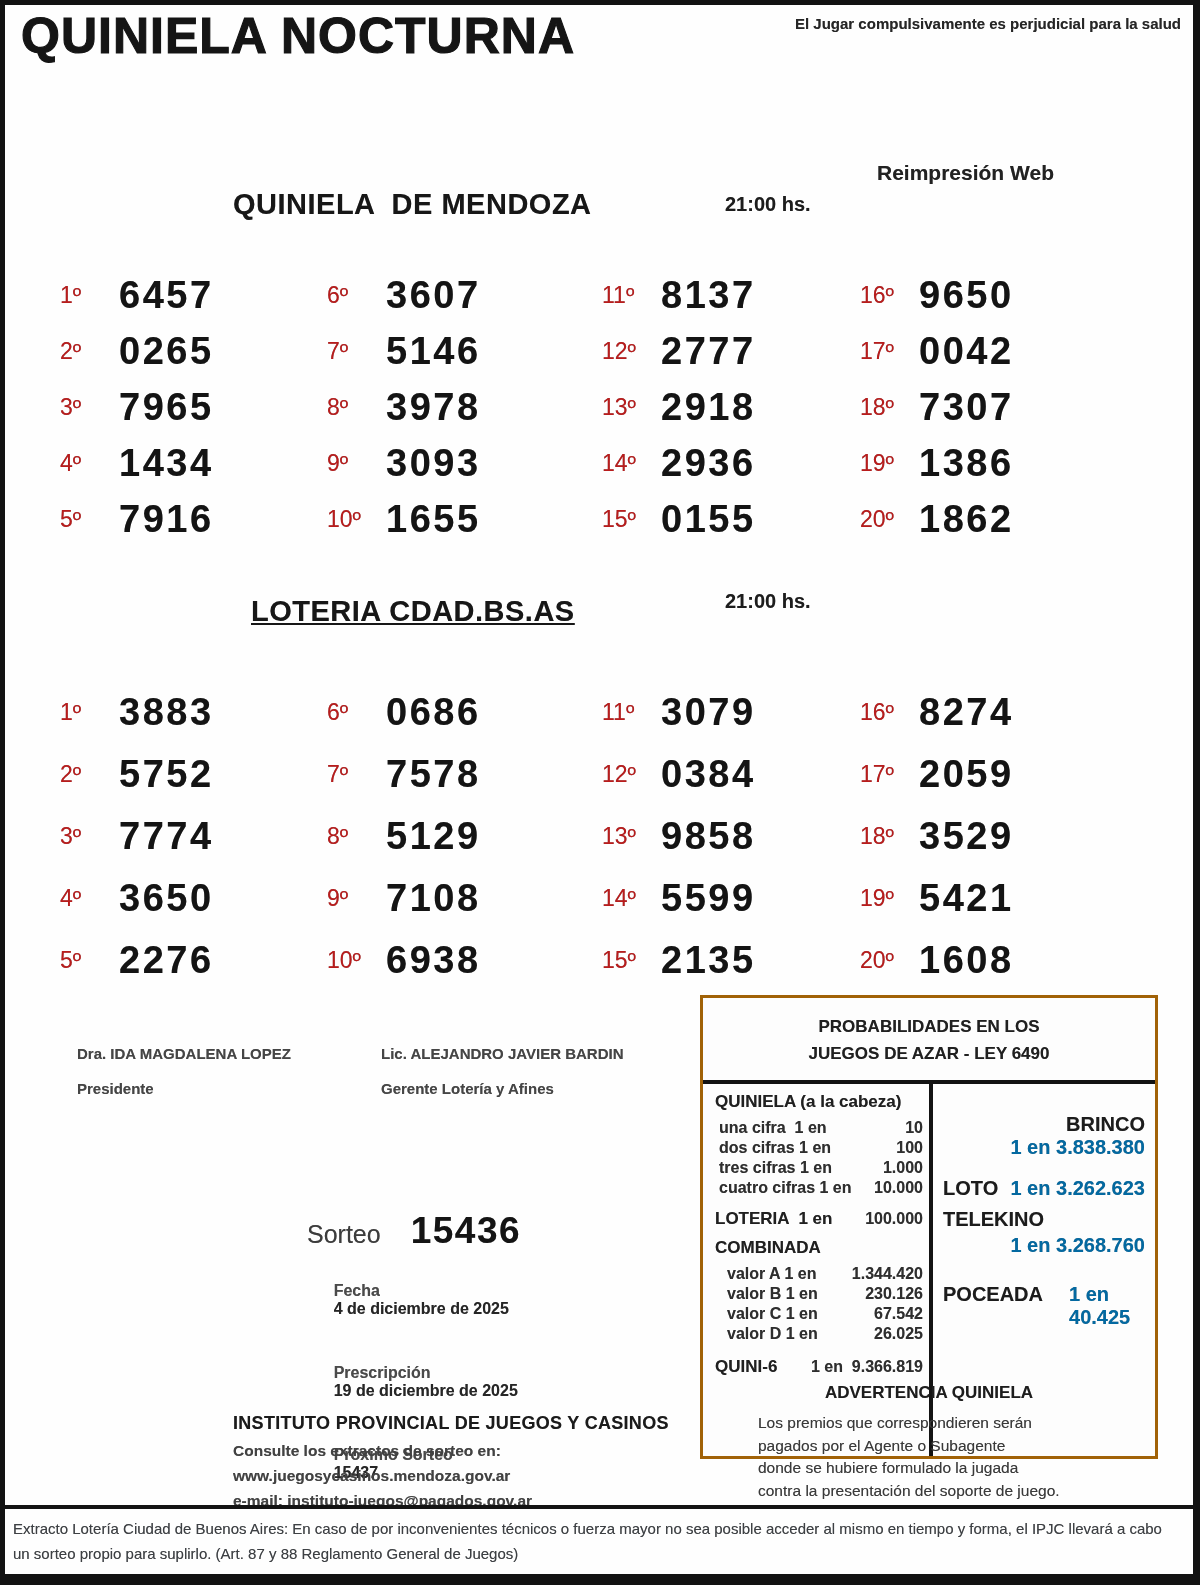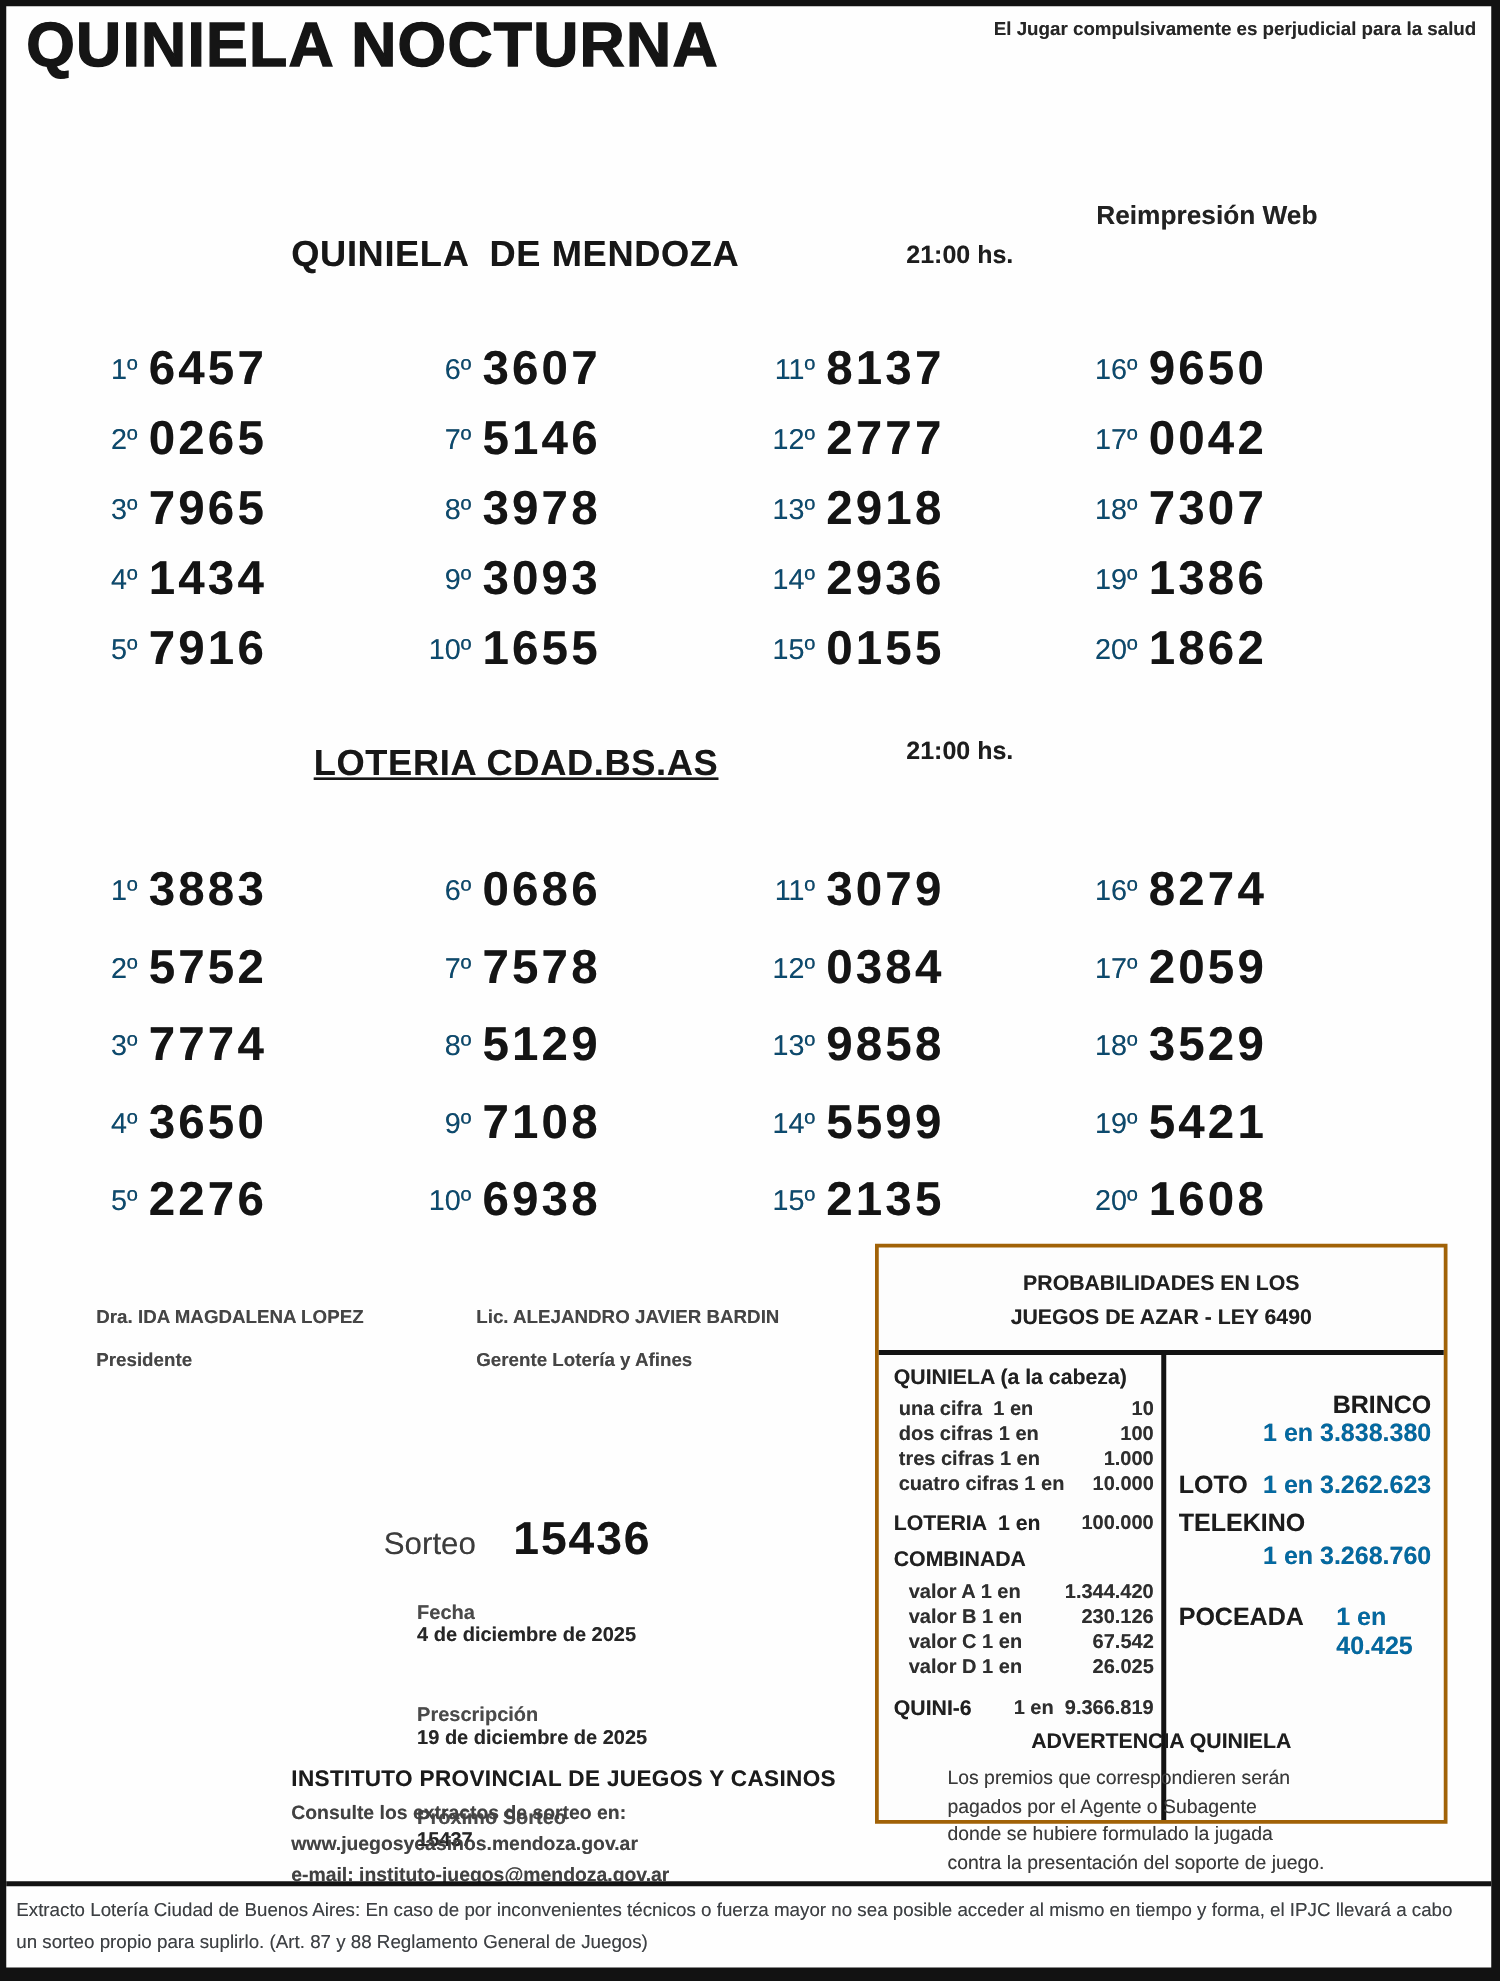--- a/index.html
+++ b/index.html
@@ -21,21 +21,21 @@
   .draw-heading{position:absolute;font-size:29px;font-weight:bold;white-space:pre;letter-spacing:0.5px;color:#171717;}
   .mendoza-heading{left:228px;top:183px;}
   .bsas-heading{left:246px;top:590px;text-decoration:underline;}
   .draw-time{position:absolute;font-size:20px;font-weight:bold;color:#1d1d1d;}
   .mendoza-time{left:720px;top:188px;}
   .bsas-time{left:720px;top:585px;}
   .results-grid{position:absolute;left:55px;display:grid;grid-auto-flow:column;}
   .mendoza-grid{top:262px;grid-template-rows:repeat(5,56px);grid-template-columns:267px 275px 258px 270px;}
   .bsas-grid{top:676px;grid-template-rows:repeat(5,62px);grid-template-columns:267px 275px 258px 270px;}
   .result-cell{display:flex;align-items:center;}
-  .pos{width:50px;text-align:right;font-size:23px;margin-right:9px;color:#0c4a6e;flex:none;}
+  .pos{width:50px;text-align:left;font-size:23px;margin-right:9px;color:#b91c1c;flex:none;}
   .num{font-size:38px;font-weight:bold;letter-spacing:2.5px;color:#141414;}
   .signature{position:absolute;font-size:15px;color:#454545;font-weight:bold;}
   .sig-1{left:72px;top:1040px;}
   .sig-2{left:376px;top:1040px;}
   .sig-name{margin-bottom:18px;}
   .sorteo-block{position:absolute;left:302px;top:1205px;}
   .sorteo-row{display:flex;align-items:baseline;margin-bottom:12px;}
   .sorteo-label{font-size:25px;color:#3c3c3c;margin-right:30px;}
   .sorteo-number{font-size:37px;font-weight:bold;letter-spacing:1.5px;color:#141414;}
   .info-row{margin-bottom:10px;font-size:16px;white-space:pre;}
@@ -333,21 +333,21 @@
     <div class="adv-line">donde se hubiere formulado la jugada</div>
     <div class="adv-line">contra la presentación del soporte de juego.</div>
   </div>
 
   <div class="institute">
     <div class="inst-name">INSTITUTO PROVINCIAL DE JUEGOS Y CASINOS</div>
     <div class="inst-line">Consulte los extractos de sorteo en:</div>
     <div class="inst-line">www.juegosycasinos.mendoza.gov.ar</div>
     <div class="inst-line">
       <span>e-mail:</span>
-      <span>instituto-juegos@mendoza.gov.ar</span>
+      <span>instituto-juegos@pagados.gov.ar</span>
     </div>
   </div>
 
   <div class="footer">
     <div>Extracto Lotería Ciudad de Buenos Aires: En caso de por inconvenientes técnicos o fuerza mayor no sea posible acceder al mismo en tiempo y forma, el IPJC llevará a cabo un sorteo propio para suplirlo. (Art. 87 y 88 Reglamento General de Juegos)</div>
   </div>
 
 </div>
 
 </body></html>

